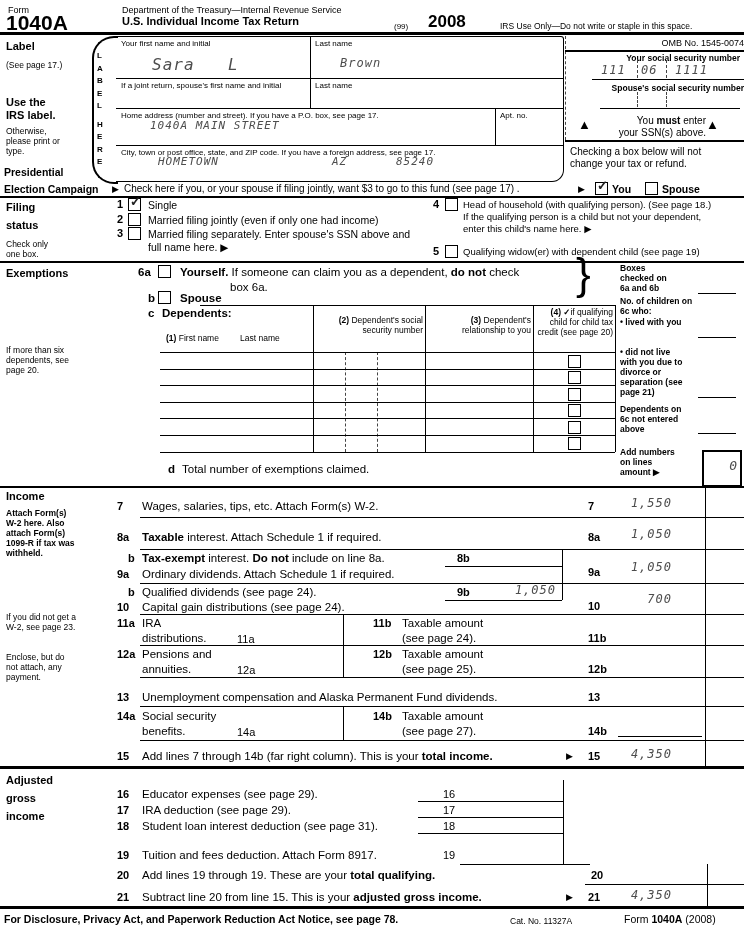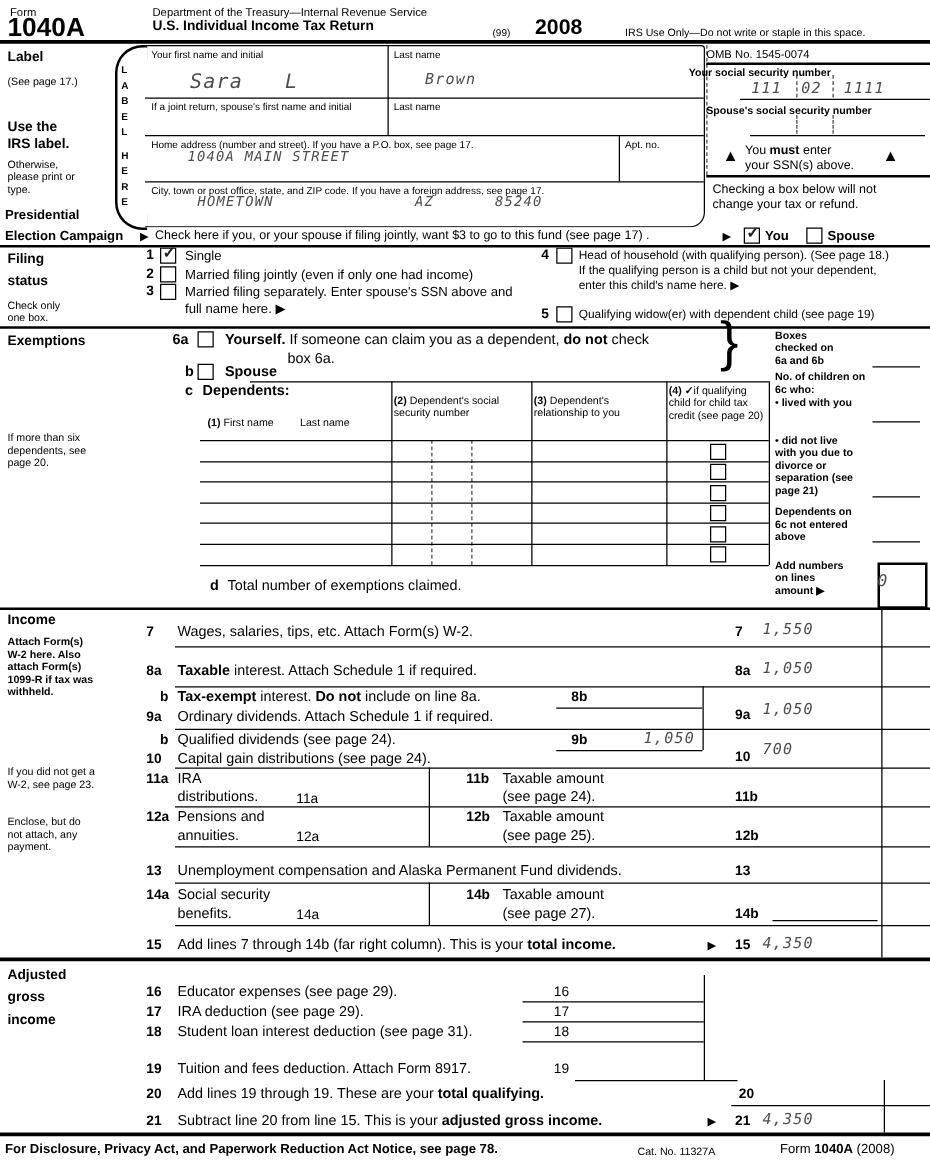--- a/index.html
+++ b/index.html
@@ -1,21 +1,21 @@
 <!DOCTYPE html>
 <html><head>
 <meta charset="utf-8">
 <style>
   html,body{margin:0;padding:0;background:#fff}
   .page{position:relative;width:744px;height:935px;background:#fff;
         font-family:"Liberation Sans",sans-serif;color:#000;overflow:hidden}
   .a{position:absolute;white-space:nowrap;line-height:1.18}
   .w{white-space:normal}
   .b{font-weight:bold}
-  .c{text-align:left}
+  .c{text-align:right}
   .r{text-align:right}
   .s8{font-size:8px}.s85{font-size:8.5px}.s9{font-size:9px}.s95{font-size:9.5px}
   .s10{font-size:10px}.s105{font-size:10.5px}.s11{font-size:11px}.s115{font-size:11.5px}
   .s12{font-size:12px}.s13{font-size:13px}.s15{font-size:11px}.s17{font-size:17px}.s21{font-size:21px}
   .hand{font-family:"DejaVu Sans Mono",monospace;font-style:italic;color:#4d4d4d;letter-spacing:1px}
   .hl{position:absolute;height:0;border-top:1px solid #000}
   .hl2{position:absolute;height:0;border-top:2px solid #000}
   .hl3{position:absolute;height:0;border-top:3px solid #000}
   .vl{position:absolute;width:0;border-left:1px solid #000}
   .vdd{position:absolute;width:0;border-left:1px dashed #444}
@@ -82,21 +82,21 @@
   <div class="a hand s15" style="left:150px;top:120px">1040A MAIN STREET</div>
   <div class="a hand s15" style="left:158px;top:156px">HOMETOWN</div>
   <div class="a hand s15" style="left:332px;top:156px">AZ</div>
   <div class="a hand s15" style="left:396px;top:156px">85240</div>
 
   <div class="vdd" style="left:565px;top:36px;height:104px"></div>
   <div class="a s9 c" style="left:565px;top:38px;width:179px">OMB No. 1545-0074</div>
   <div class="hl2" style="left:565px;top:50px;width:179px"></div>
   <div class="a s85 b c" style="left:551px;top:53px;width:189px">Your social security number</div>
   <div class="a hand s12" style="left:601px;top:63px">111</div>
-  <div class="a hand s12" style="left:641px;top:63px">02</div>
+  <div class="a hand s12" style="left:641px;top:63px">06</div>
   <div class="a hand s12" style="left:675px;top:63px">1111</div>
   <div class="vdd" style="left:637px;top:60px;height:18px"></div>
   <div class="vdd" style="left:666px;top:60px;height:18px"></div>
   <div class="hl" style="left:592px;top:79px;width:152px;border-top-width:1.5px"></div>
   <div class="a s85 b c" style="left:565px;top:83px;width:179px">Spouse's social security number</div>
   <div class="vdd" style="left:637px;top:92px;height:15px"></div>
   <div class="vdd" style="left:666px;top:92px;height:15px"></div>
   <div class="hl" style="left:600px;top:108px;width:140px"></div>
   <div class="a s13" style="left:578px;top:117px">▲</div>
   <div class="a s13" style="left:706px;top:117px">▲</div>

